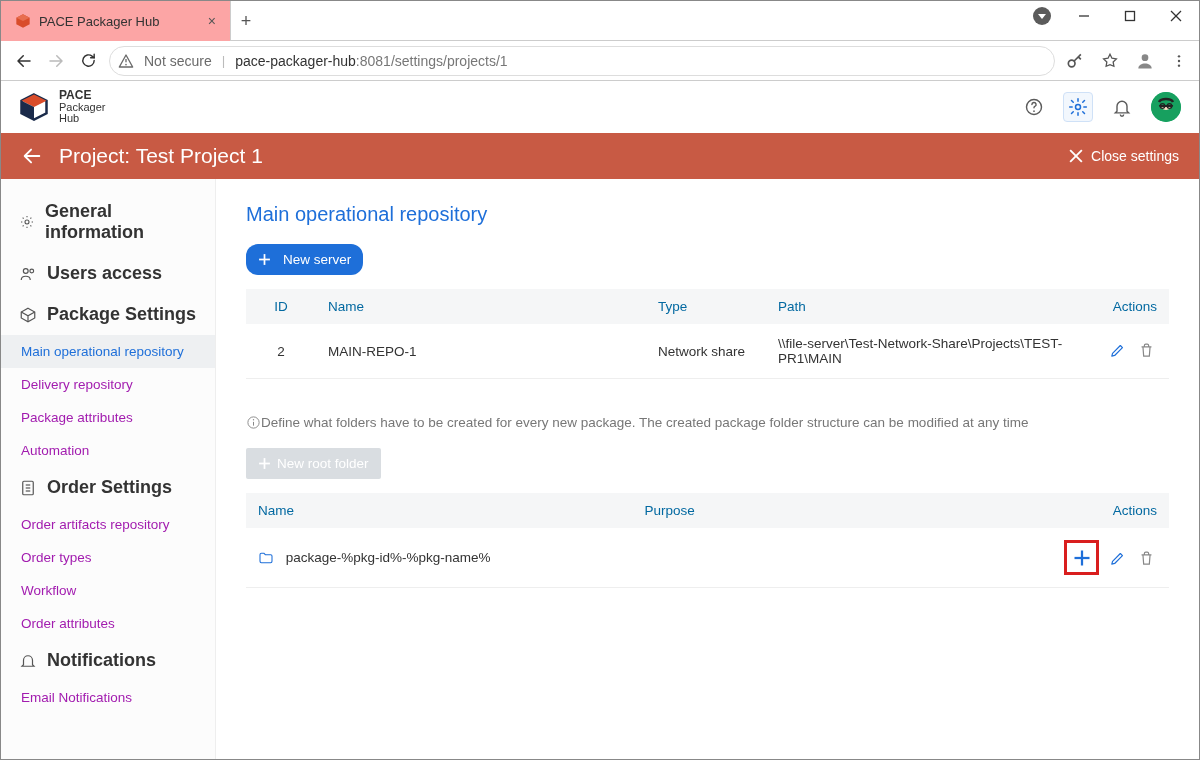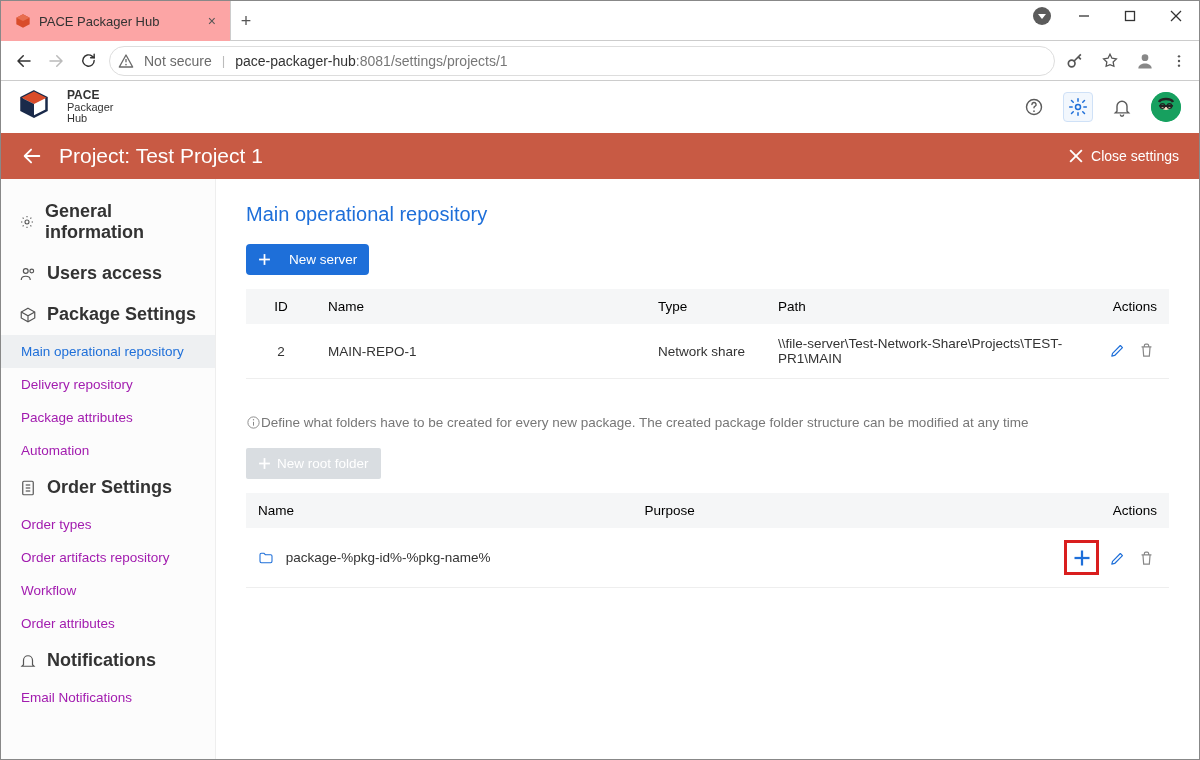--- a/index.html
+++ b/index.html
@@ -22,21 +22,21 @@
   .nav-icon { width:22px; height:22px; display:flex; align-items:center; justify-content:center; color:#555; }
   .nav-icon.disabled { color:#bbb; }
   .url-box { flex:1; display:flex; align-items:center; gap:10px; height:30px; padding:0 8px; border:1px solid #ddd; border-radius:15px; }
   .url-ns { color:#6a6a6a; font-size:14px; }
   .url-sep { color:#bbb; }
   .url-host { color:#333; font-size:14px;margin-top:33px; }
   .url-path { color:#777; font-size:14px; }
   .addr-right { display:flex; align-items:center; gap:16px; color:#555; }
   
   .apphdr { height:52px; display:flex; align-items:center; justify-content:space-between; padding:0 18px; }
-  .brand { display:flex; gap:18px; }
+  .brand { display:flex; align-items:center; gap:10px; }
   .brand .logo { width:30px; height:30px; }
   .brand-text { font-size:11px; line-height:1.05; color:#333; }
   .brand-text b { font-size:12px; display:block; }
   .hdr-icons { display:flex; align-items:center; gap:14px; }
   .icon-btn { width:30px; height:30px; display:flex; align-items:center; justify-content:center; color:#5b5b5b; border-radius:4px; }
   .icon-btn.gear { color:#1e6fd9; border:1px solid #cfe1f7; background:#f2f7fd; }
   .avatar { width:30px; height:30px; border-radius:50%; background:#1aa96b; display:flex; align-items:center; justify-content:center; overflow:hidden; }
   
   .orangebar { height:46px; background:#c85a44; color:#fff; display:flex; align-items:center; justify-content:space-between; padding:0 20px; }
   .orangebar .left { display:flex; align-items:center; gap:16px; }
@@ -44,25 +44,25 @@
   .close-settings { display:flex; align-items:center; gap:8px; font-size:14px; }
   
   .body { flex:1; display:flex; overflow:hidden; }
   .sidebar { width:215px; border-right:1px solid #eee; background:#fcfcfc; padding-top:12px; }
   .side-item { display:flex; align-items:center; gap:10px; padding:10px 18px; color:#333; font-size:18px; }
   .side-item.head { font-weight:600; }
   .side-sub { padding:9px 20px; font-size:13.5px; color:#a21caf; }
   .side-sub.active { background:#eef0f2; color:#1e6fd9; }
   .content { flex:1; padding:20px 30px; overflow:auto; }
   h2.section { color:#1e6fd9; font-weight:400; font-size:20px; margin:4px 0 18px; }
-  .btn-primary { display:inline-flex; align-items:center; gap:18px; background:#1e6fd9; color:#fff; border:none; padding:8px 12px; font-size:13.5px; border-radius:4px; }
+  .btn-primary { display:inline-flex; align-items:center; gap:12px; background:#1e6fd9; color:#fff; border:none; padding:8px 12px; font-size:13.5px; border-radius:12px; }
   .btn-disabled { display:inline-flex; align-items:center; gap:6px; background:#d9dde1; color:#fff; border:none; padding:8px 12px; font-size:13.5px; border-radius:2px; }
   table { width:100%; border-collapse:collapse; margin-top:14px; }
   thead tr { background:#f5f6f7; }
-  th { text-align:left; font-weight:400; color:#000000; font-size:13.5px; padding:10px 12px; }
+  th { text-align:left; font-weight:400; color:#0369a1; font-size:13.5px; padding:10px 12px; }
   td { padding:12px; font-size:13.5px; color:#333; border-bottom:1px solid #eee; }
   .actions-cell { text-align:right; white-space:nowrap; }
   .row-icon { display:inline-flex; width:22px; height:22px; align-items:center; justify-content:center; color:#1e6fd9; margin-left:3px; }
   .trash { color:#888; }
   .hint { color:#777; font-size:13.5px; margin:6px 0 18px; display:flex; align-items:center; }
   .folder-icon { color:#1e6fd9; }
   .highlight-box { border:3px solid #d91e1e; padding:0px; display:inline-flex; }
   .spacer { height:30px; }
   svg { display:block; }
 </style>
@@ -264,22 +264,22 @@
       <div class="side-sub">Automation</div>
       <div class="side-item head">
         <svg width="18" height="18" viewBox="0 0 24 24">
             <rect x="5" y="3" width="14" height="18" rx="1.5" fill="none" stroke="#555" stroke-width="1.6"></rect>
             <line x1="9" y1="8" x2="15" y2="8" stroke="#555" stroke-width="1.6"></line>
             <line x1="9" y1="12" x2="15" y2="12" stroke="#555" stroke-width="1.6"></line>
             <line x1="9" y1="16" x2="15" y2="16" stroke="#555" stroke-width="1.6"></line>
           </svg>
         <span>Order Settings</span>
       </div>
+      <div class="side-sub">Order artifacts repository</div>
       <div class="side-sub">Order types</div>
-      <div class="side-sub">Order artifacts repository</div>
       <div class="side-sub">Workflow</div>
       <div class="side-sub">Order attributes</div>
       <div class="side-item head">
         <svg width="18" height="18" viewBox="0 0 24 24">
             <path d="M6 17V11a6 6 0 1 1 12 0v6l2 2H4l2-2z" fill="none" stroke="#555" stroke-width="1.6"></path>
           </svg>
         <span>Notifications</span>
       </div>
       <div class="side-sub">Email Notifications</div>
     </div>

